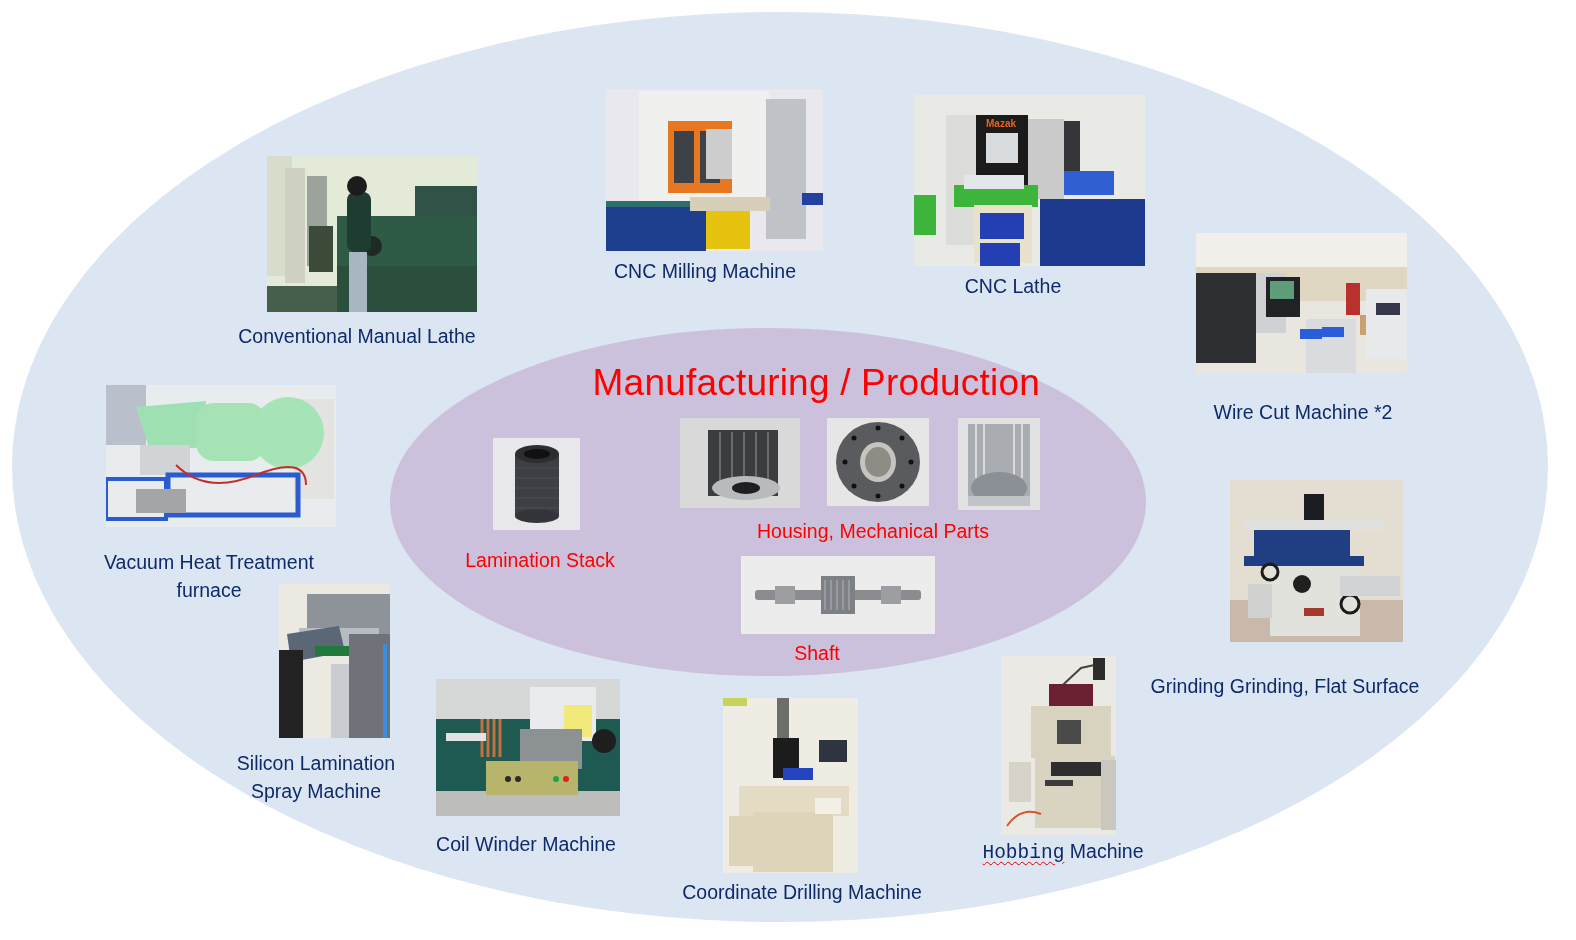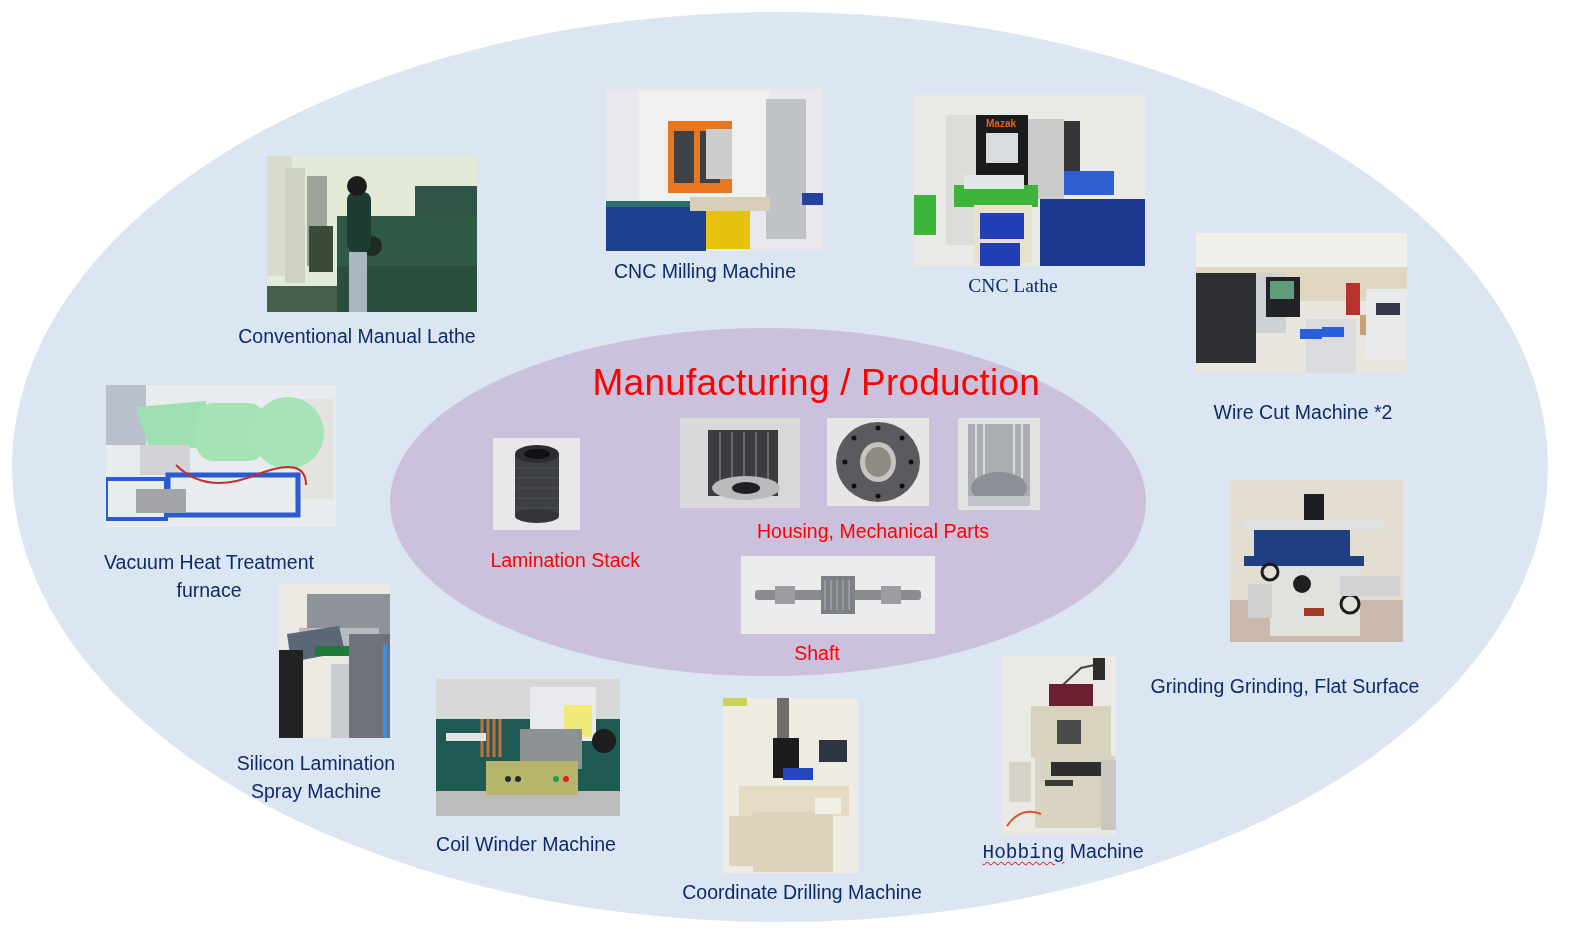--- a/index.html
+++ b/index.html
@@ -52,21 +52,21 @@
     <ellipse cx="44" cy="78" rx="22" ry="7" fill="#33353a"></ellipse>
     <g stroke="#55575c" stroke-width="0.7">
       <line x1="22" y1="30" x2="66" y2="30"></line>
         <line x1="22" y1="40" x2="66" y2="40"></line>
       <line x1="22" y1="50" x2="66" y2="50"></line>
         <line x1="22" y1="60" x2="66" y2="60"></line>
       <line x1="22" y1="70" x2="66" y2="70"></line>
     </g>
   </svg>
 </div>
-<div class="label red-label" style="left:440px;top:546px;width:200px;text-align:right;">Lamination Stack</div>
+<div class="label red-label" style="left:440px;top:546px;width:200px;">Lamination Stack</div>
 
 <div class="photo" style="left:680px;top:418px;width:120px;height:90px;">
   <svg viewBox="0 0 120 90">
     <rect width="120" height="90" fill="#d9d9d9"></rect>
     <path d="M28 12 L98 12 L98 78 L28 78 Z" fill="#3b3c3f"></path>
     <g stroke="#7a7b7e" stroke-width="1.5">
       <line x1="40" y1="14" x2="40" y2="70"></line>
         <line x1="52" y1="14" x2="52" y2="70"></line>
       <line x1="64" y1="14" x2="64" y2="70"></line>
         <line x1="76" y1="14" x2="76" y2="70"></line>
@@ -177,21 +177,21 @@
     <rect x="40" y="90" width="84" height="22" fill="#3db43a"></rect>
     <rect x="50" y="80" width="60" height="14" fill="#e2e8ea"></rect>
     <rect x="60" y="110" width="58" height="58" fill="#e8e2cd"></rect>
     <rect x="66" y="118" width="44" height="26" fill="#233fb3"></rect>
     <rect x="66" y="148" width="40" height="23" fill="#233fb3"></rect>
     <rect x="126" y="104" width="105" height="67" fill="#1e3a8f"></rect>
     <rect x="150" y="76" width="50" height="24" fill="#2f5fd0"></rect>
     <rect x="0" y="100" width="22" height="40" fill="#3db43a"></rect>
   </svg>
 </div>
-<div class="label" style="left:944px;top:272px;width:138px;font-family:Liberation Serif, serif;">CNC Lathe</div>
+<div class="label" style="left:944px;top:272px;width:138px;">CNC Lathe</div>
 
 <div class="photo" style="left:1196px;top:233px;width:211px;height:140px;">
   <svg viewBox="0 0 211 140">
     <rect width="211" height="140" fill="#e8e6df"></rect>
     <rect x="0" y="0" width="211" height="34" fill="#f1efe9"></rect>
     <rect x="0" y="34" width="211" height="34" fill="#e0d7c2"></rect>
     <rect x="0" y="40" width="60" height="90" fill="#2d2f33"></rect>
     <rect x="60" y="40" width="30" height="60" fill="#cfd2d5"></rect>
     <rect x="70" y="44" width="34" height="40" fill="#202226"></rect>
     <rect x="74" y="48" width="24" height="18" fill="#5f9c7a"></rect>

